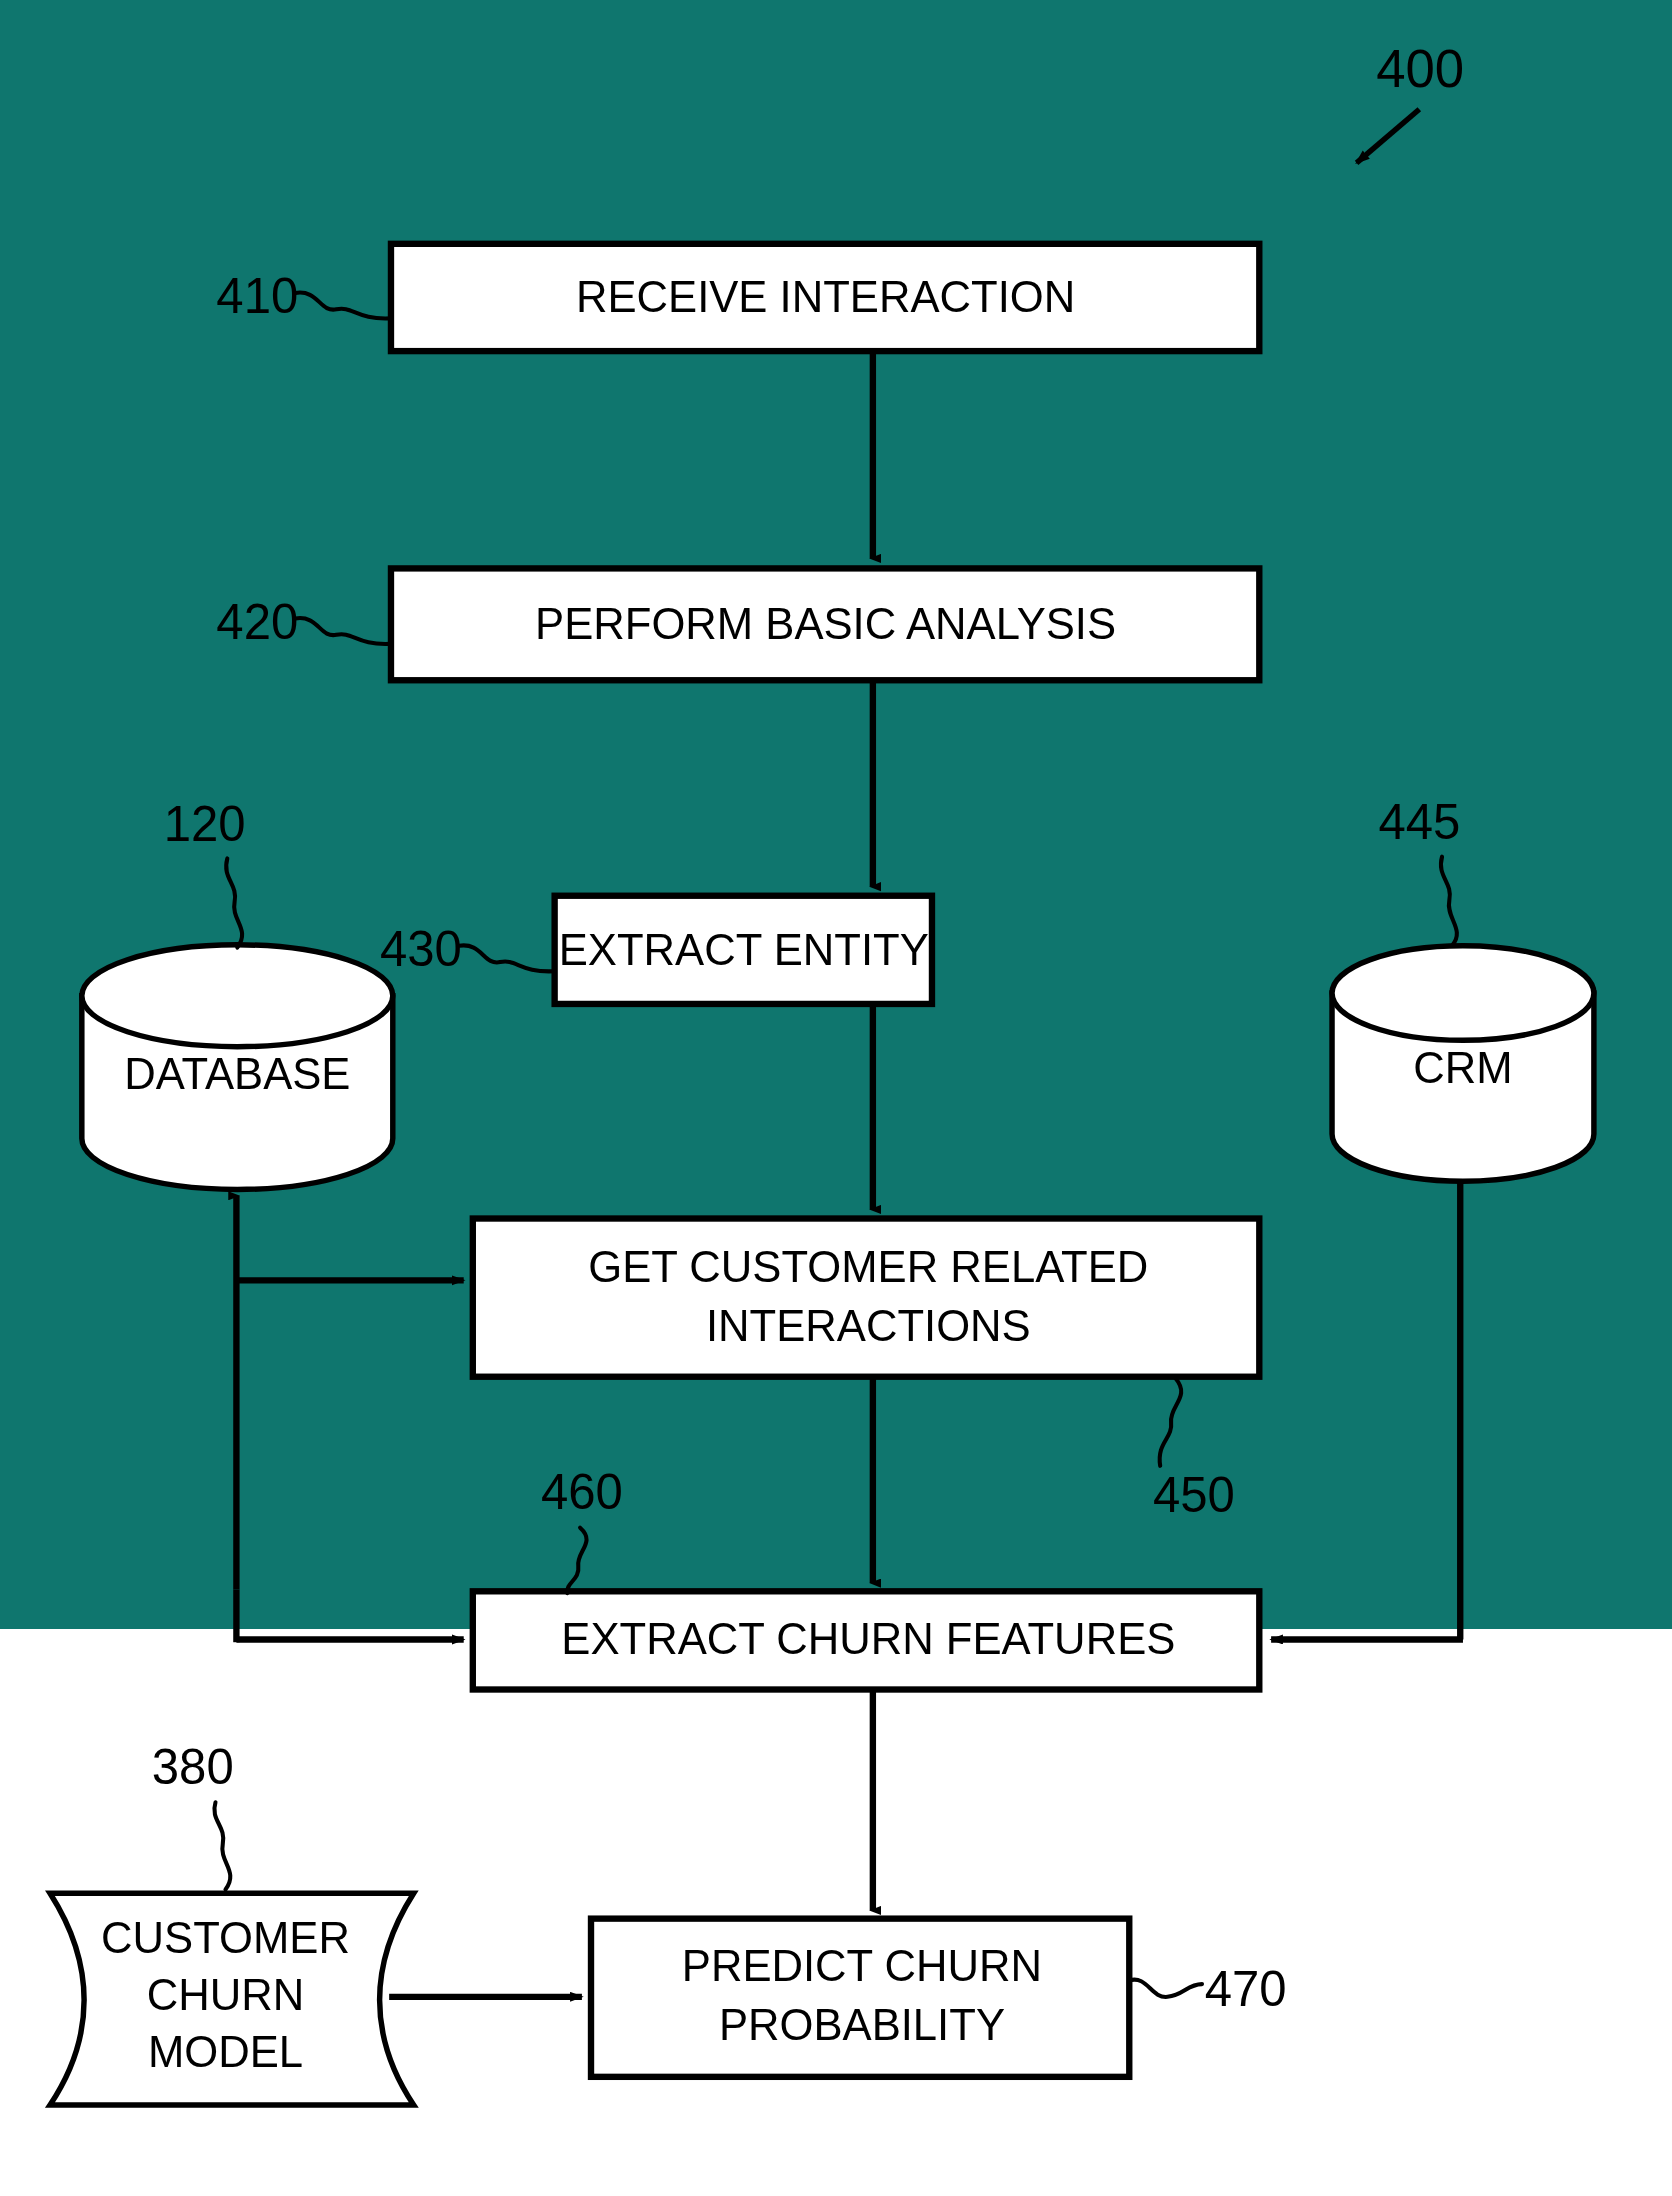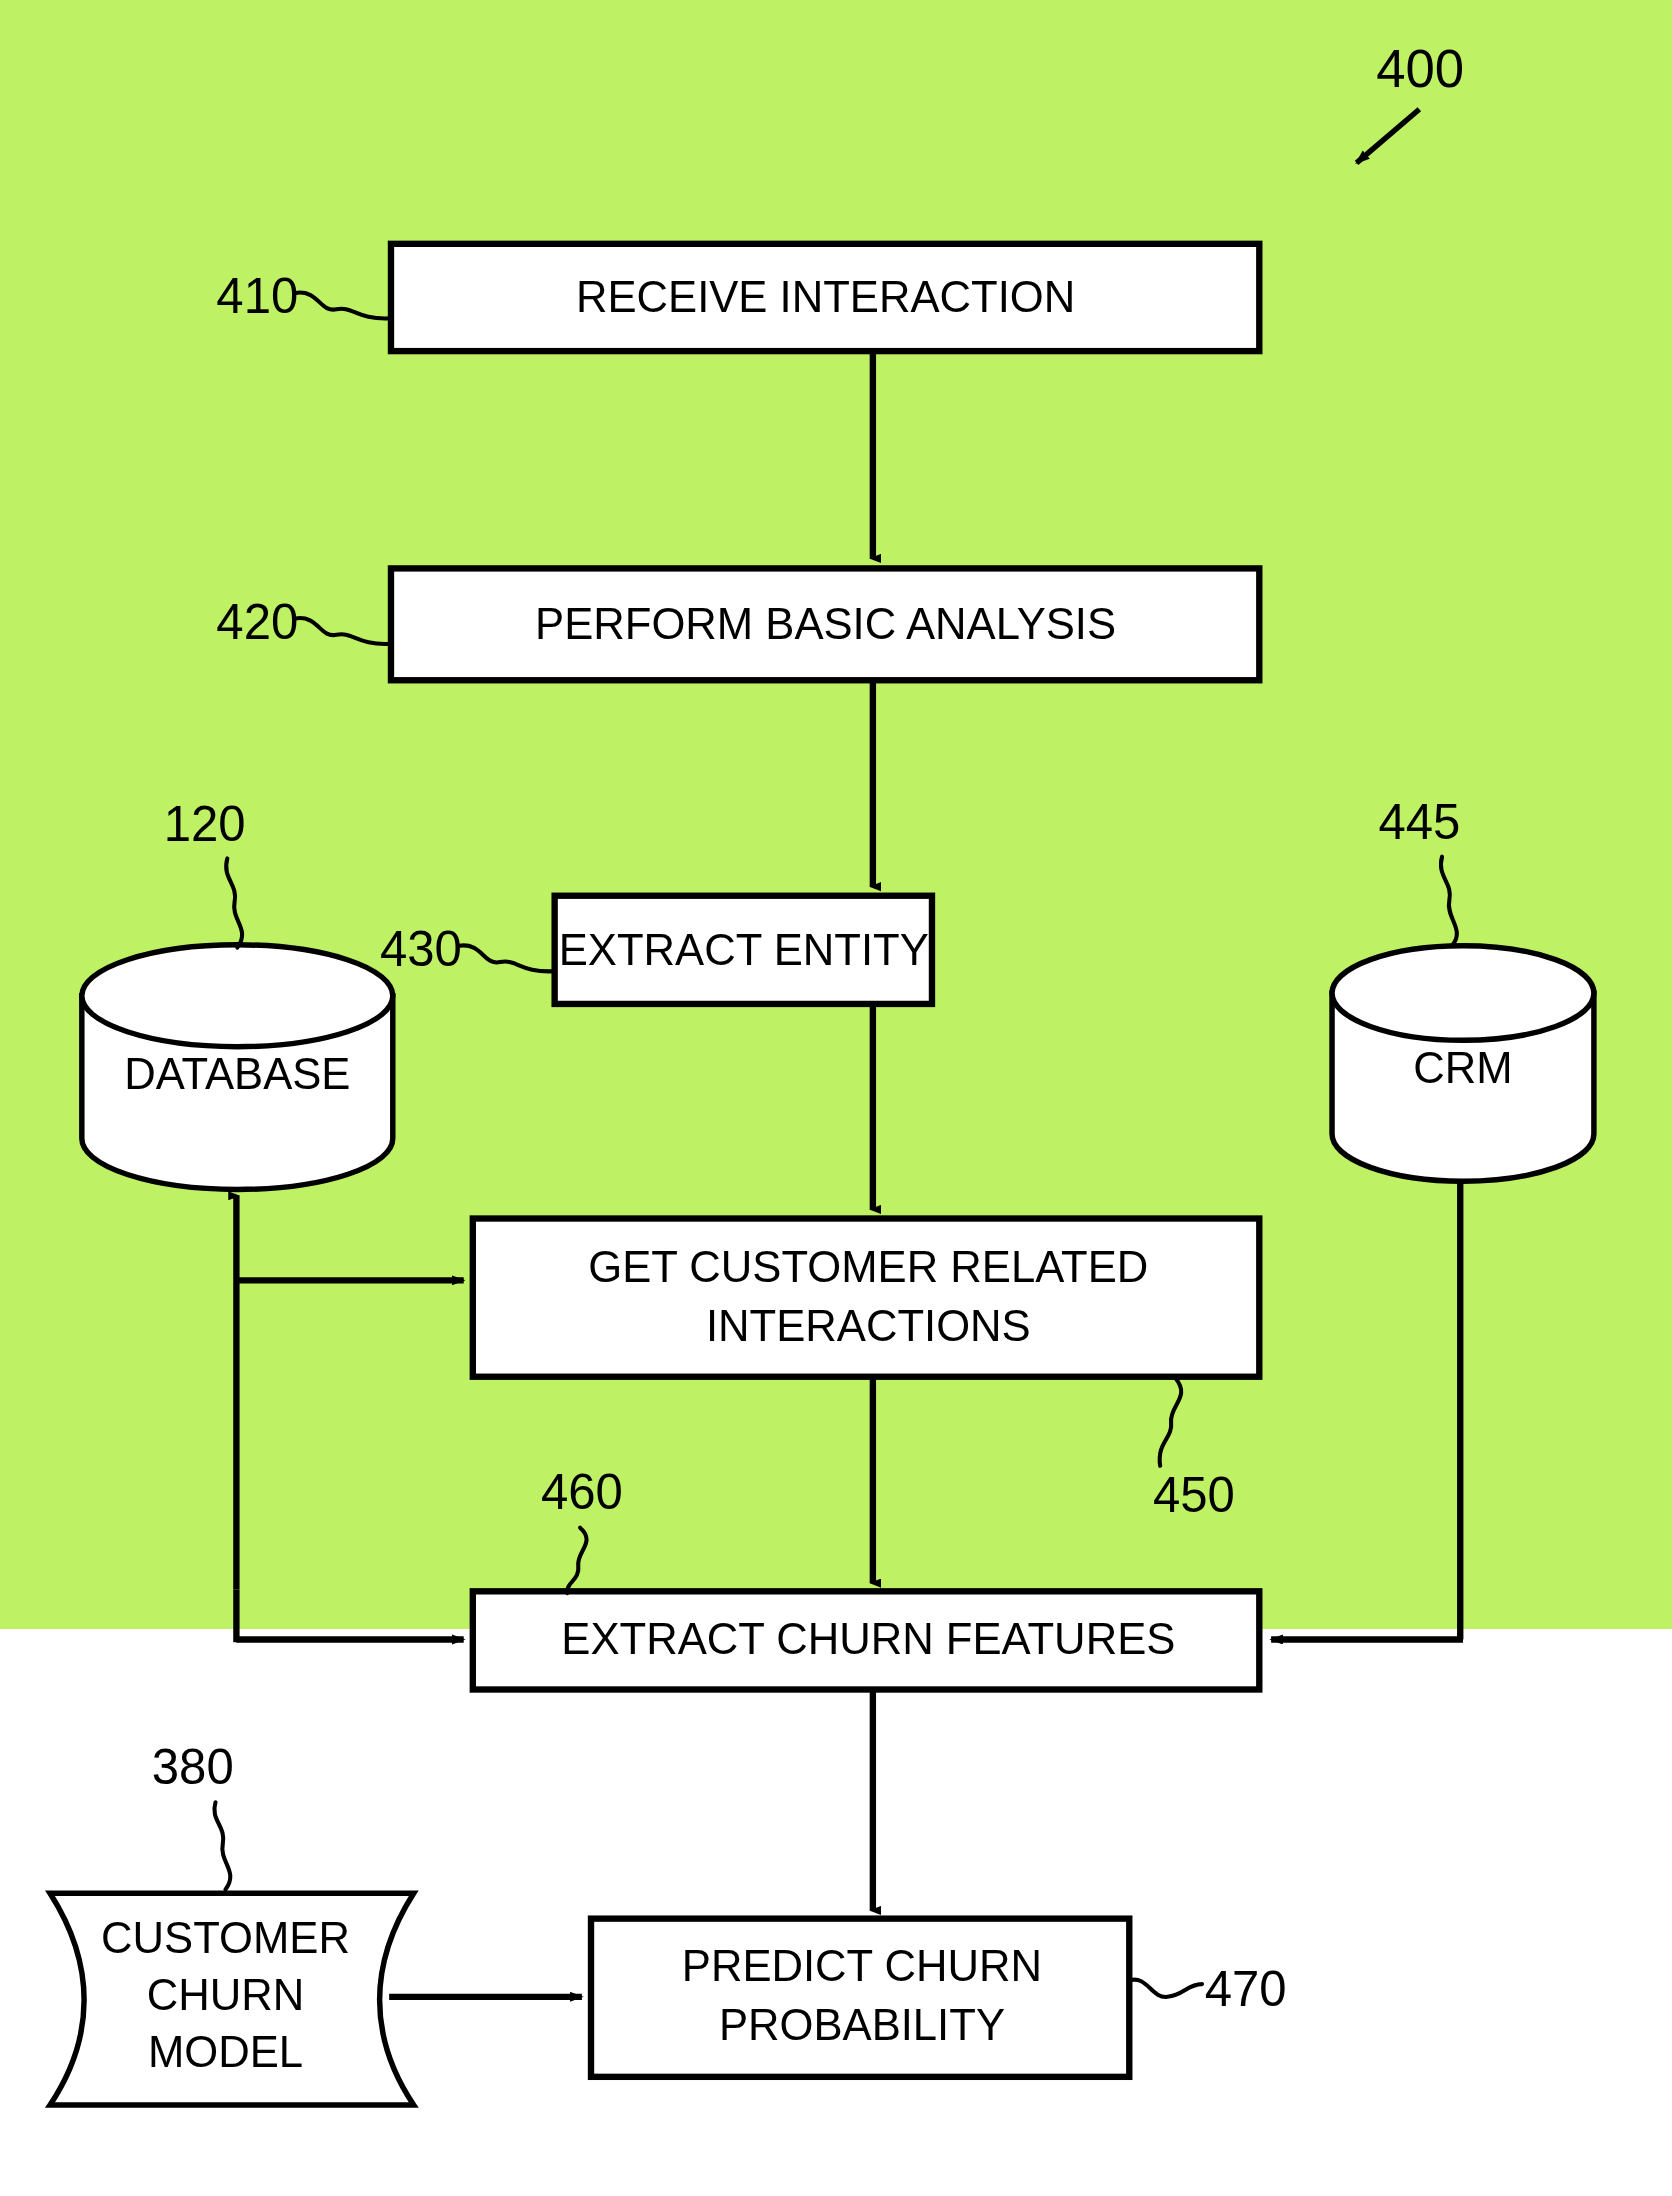--- a/index.html
+++ b/index.html
@@ -10,21 +10,21 @@
   body {
     width: 1673px;
     height: 2197px;
     font-family: "Liberation Sans", sans-serif;
     overflow: hidden;
   }
   #diagram-root {
     position: relative;
     width: 1673px;
     height: 1629px;
-    background: #bef264;
+    background: #0f766e;
   }
   svg#flow {
     display: block;
     width: 1673px;
     height: 2197px;
   }
   .node-box {
     fill: #ffffff;
     stroke: #000000;
     stroke-width: 7;

